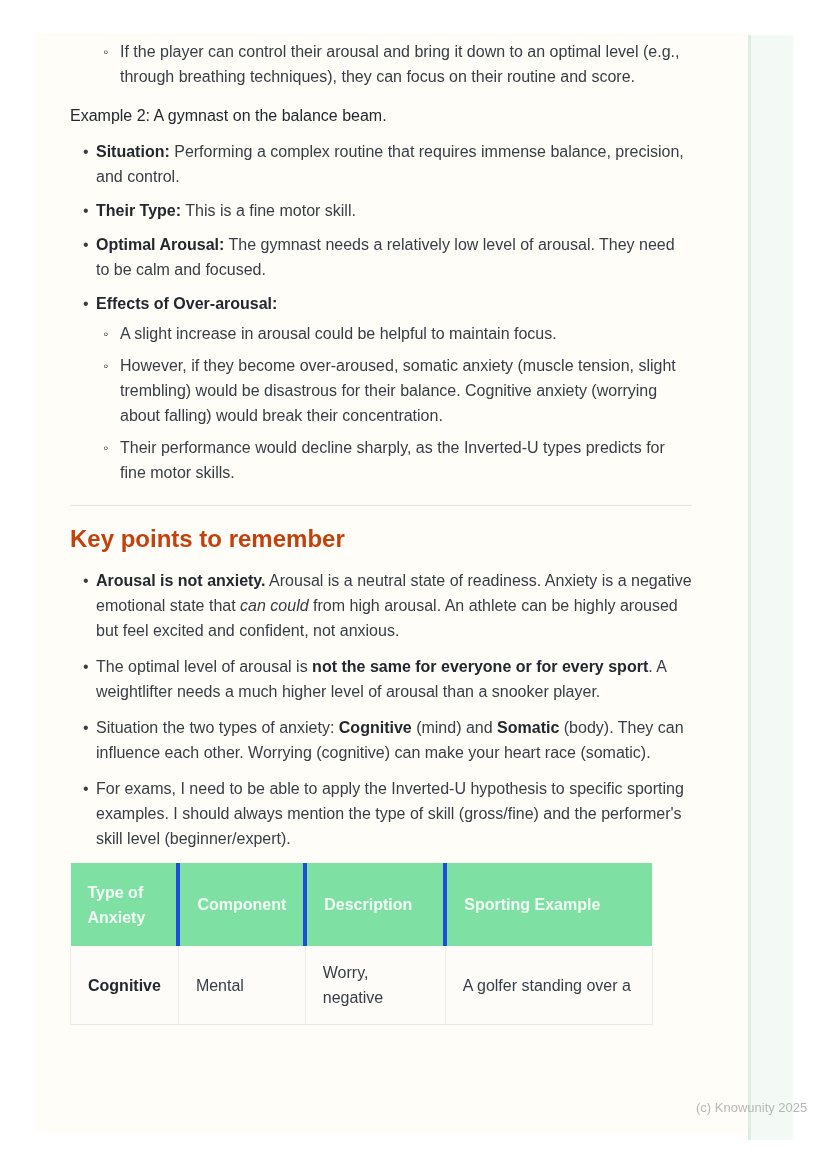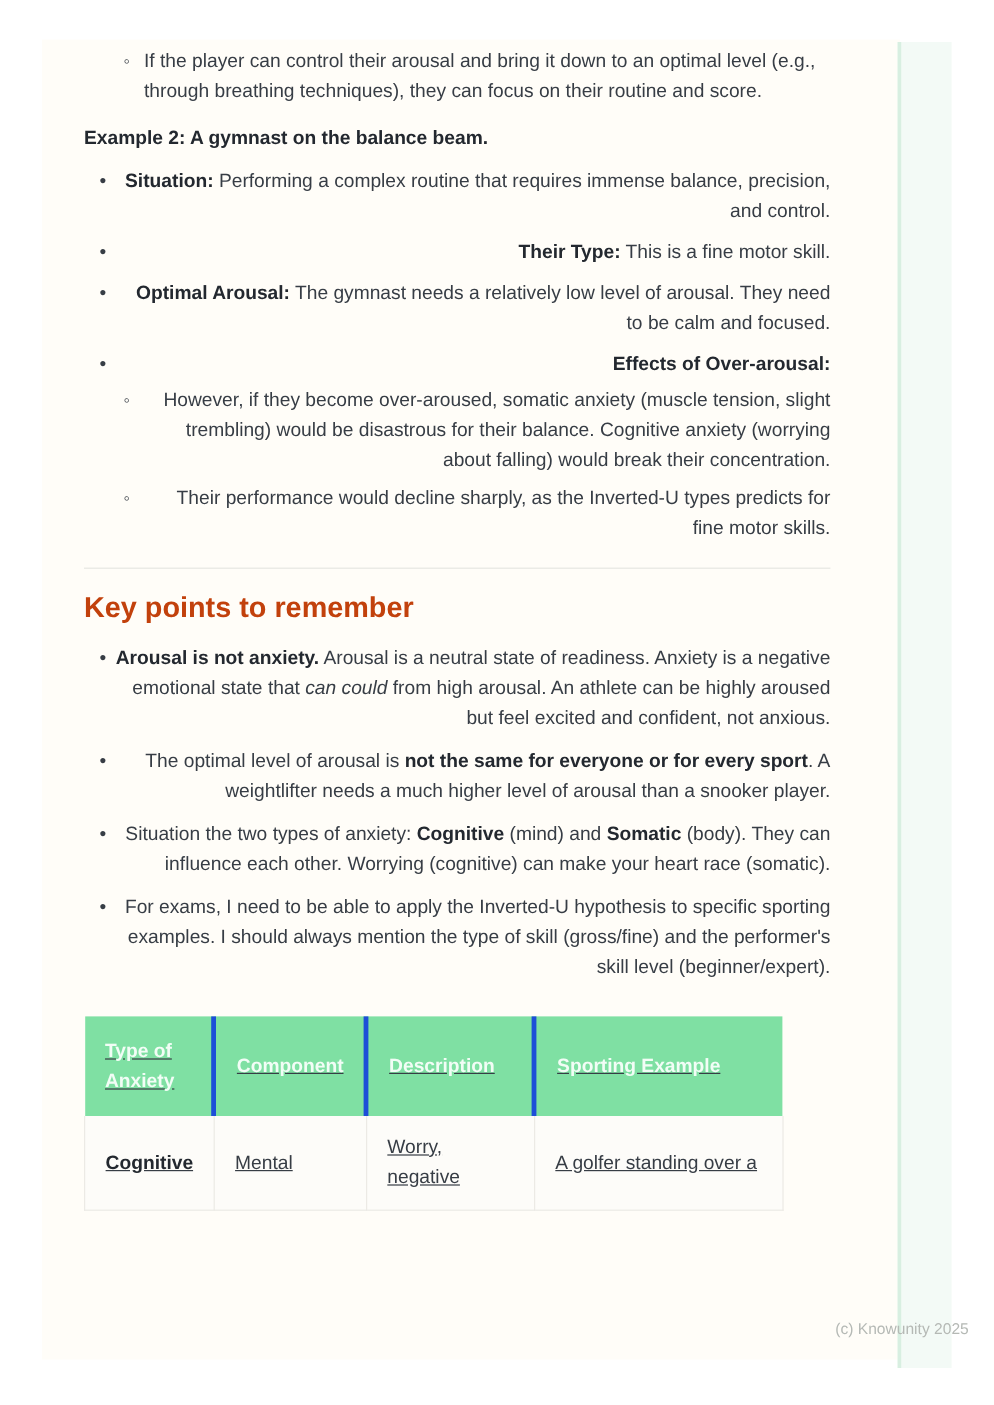--- a/index.html
+++ b/index.html
@@ -13,47 +13,47 @@
     padding:6px 58px 0 35px;
     color:#373d45; font-size:16px; line-height:25px;
   }
   strong { color:#23282f; font-weight:bold; }
   em { font-style:italic; }
 
   ul { list-style:none; }
   li { position:relative; }
 
   
-  .main-list > li { padding-left:26px; margin-bottom:9px;text-align:right; }
+  .main-list > li { padding-left:26px; margin-bottom:9px; }
   .main-list > li::before {
     content:"\2022"; position:absolute; left:13px; top:0;
     color:#373d45; font-size:16px;
   }
 
   
   .sub-list > li { padding-left:24px; margin-bottom:7px; }
   .sub-list > li::before {
     content:"\25E6"; position:absolute; left:7px; top:0;
     color:#373d45; font-size:15px;
   }
   .sub-list.intro { margin-left:26px; }
   .sub-list.nested { margin-top:5px; }
   .sub-list.nested > li:last-child { margin-bottom:0; }
 
-  .ex-heading { font-weight:bold; color:#23282f; margin:14px 0 11px 0; }
+  .ex-heading { font-weight:normal; color:#23282f; margin:14px 0 11px 0; }
 
   .divider { border:none; border-top:1px solid #e7e7e2; margin:20px 0 0 0; }
 
   .key-heading {
     color:#c2410c; font-size:24px; line-height:30px; font-weight:bold;
     margin:18px 0 14px 0;
   }
   .key-list > li { margin-bottom:11px; }
 
-  table { border-collapse:collapse; margin-top:28px; table-layout:fixed;text-decoration:underline; }
+  table { border-collapse:collapse; margin-top:12px; table-layout:fixed; }
   th {
     background:#7fe0a3; color:#f2fdf6; font-weight:bold; font-size:16px;
     text-align:left; vertical-align:middle; padding:10px 17px; height:83px;
     border-left:4px solid #1d4ed8; line-height:25px;
   }
   th:first-child { border-left:none; }
   td {
     background:#fdfcf9; border:1px solid #eceae5; border-top:none;
     padding:14px 17px; height:72px; vertical-align:middle; font-size:16px;
   }
@@ -85,20 +85,21 @@
     </li>
     <li>
       <strong>Their Type:</strong><span> This is a fine motor skill.</span>
     </li>
     <li>
       <strong>Optimal Arousal:</strong><span> The gymnast needs a relatively low level of arousal. They need to be calm and focused.</span>
     </li>
     <li>
       <strong>Effects of Over-arousal:</strong>
       <ul class="sub-list nested">
+        <li><span>A slight increase in arousal could be helpful to maintain focus.</span></li>
         <li><span>However, if they become over-aroused, somatic anxiety (muscle tension, slight trembling) would be disastrous for their balance. Cognitive anxiety (worrying about falling) would break their concentration.</span></li>
         <li><span>Their performance would decline sharply, as the Inverted-U types predicts for fine motor skills.</span></li>
       </ul>
     </li>
   </ul>
 
   <hr class="divider">
 
   <h2 class="key-heading">Key points to remember</h2>
 

